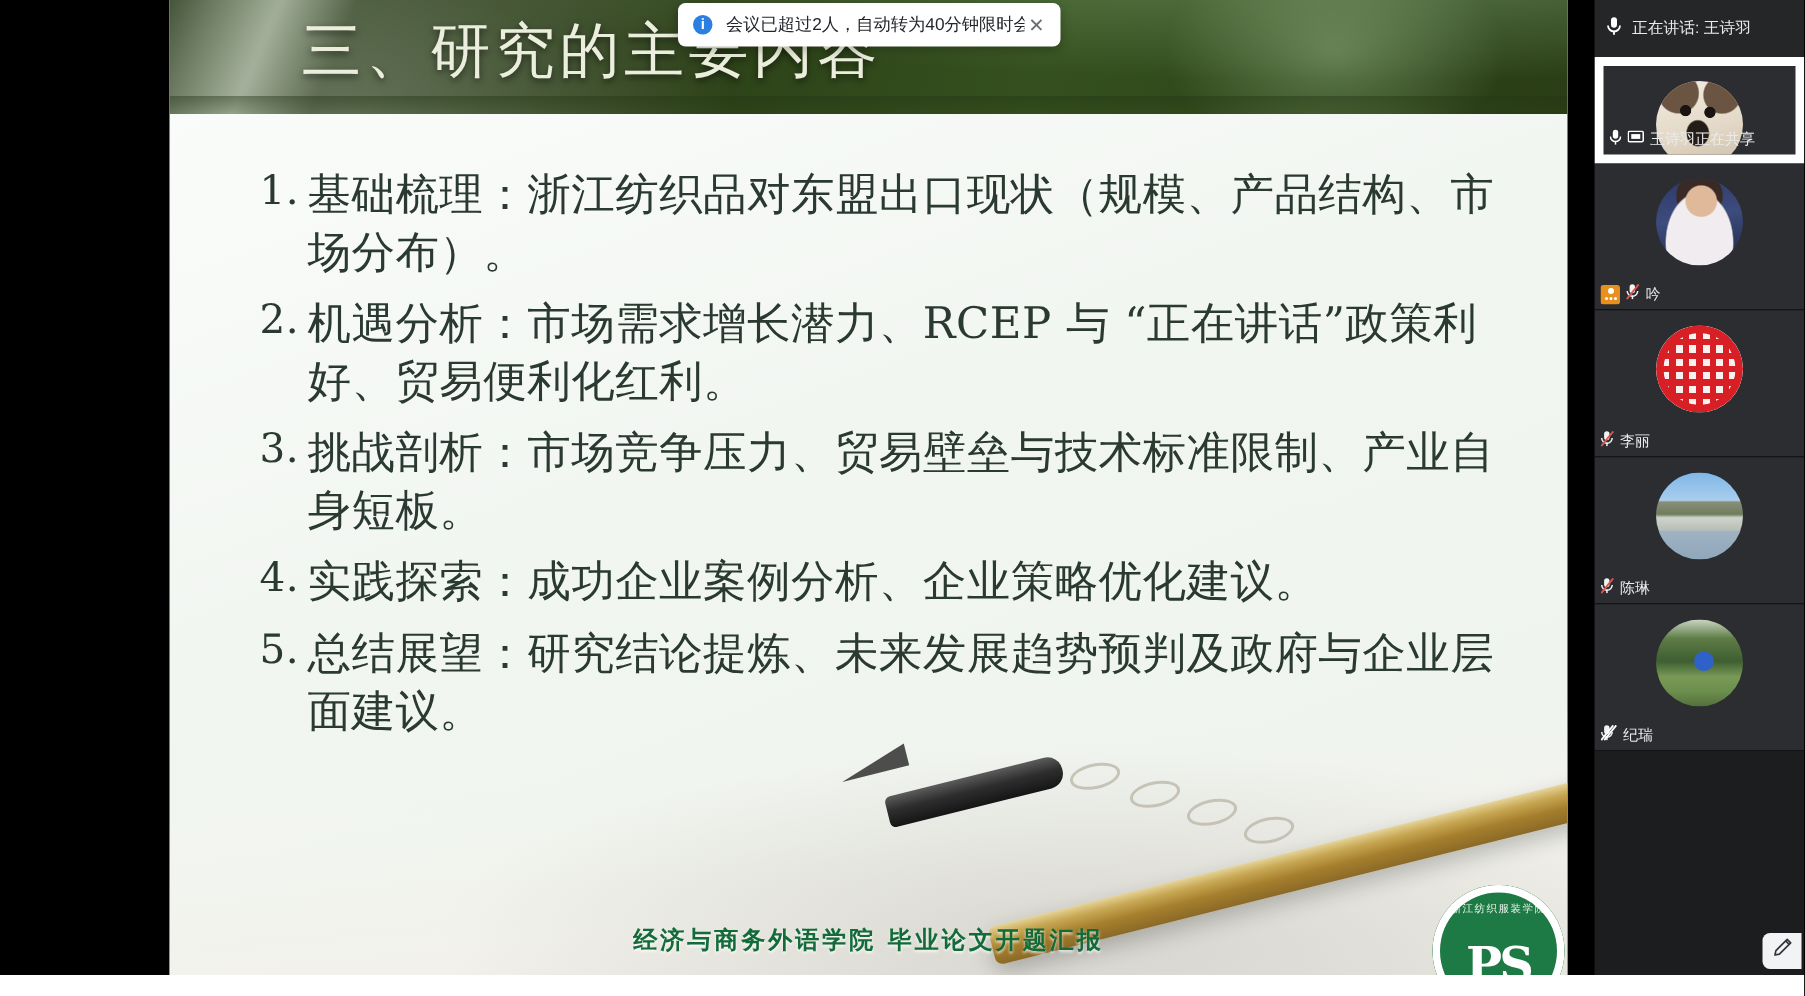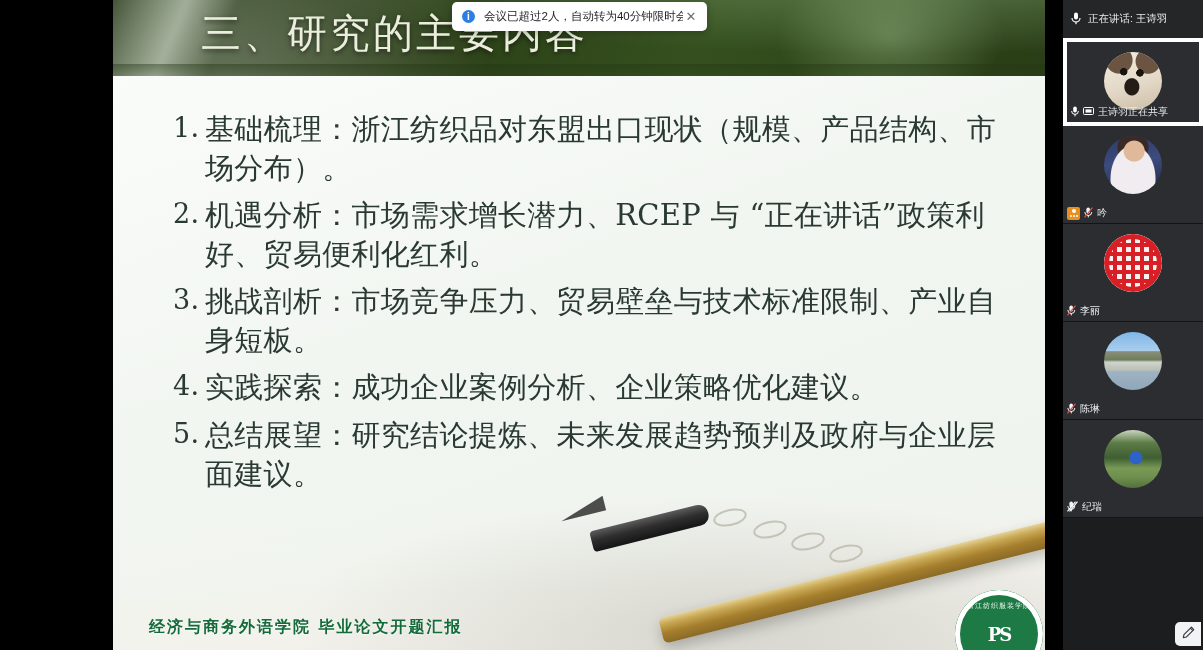--- a/index.html
+++ b/index.html
@@ -158,28 +158,27 @@
     position: absolute;
     left: 120px; bottom: 0;
     width: 820px; height: 170px;
     background: radial-gradient(ellipse at 60% 85%, rgba(120,120,110,0.22) 0%, rgba(255,255,255,0) 62%);
   }
 
   .slide-footer {
     position: absolute;
     left: 0; bottom: 12px;
     width: 932px;
-    text-align: left;
+    text-align: center;
     font-family: "DejaVu Serif", "Liberation Serif", serif;
     font-weight: bold;
     font-size: 16px;
     letter-spacing: 2px;
     color: #136b3a;
     text-shadow: 0 1px 2px rgba(255,255,255,0.8);
-    padding-left: 36px;
   }
   .slide-logo {
     position: absolute;
     right: 0px; bottom: 0px;
     width: 96px; height: 62px;
     overflow: hidden;
   }
   .logo-circle {
     position: absolute;
     left: 6px; top: 2px;
@@ -188,21 +187,21 @@
     background: #1d7a44;
     box-shadow: inset 0 0 0 5px #ffffff, inset 0 0 0 9px #1d7a44;
   }
   .logo-inner {
     position: absolute;
     left: 50%; top: 34px;
     transform: translateX(-50%);
     color: #ffffff;
     font-family: "DejaVu Serif", "Liberation Serif", serif;
     font-weight: bold;
-    font-size: 18px;
+    font-size: 32px;
     letter-spacing: -2px;
   }
   .logo-arc {
     position: absolute;
     left: 50%; top: 11px;
     transform: translateX(-50%);
     color: #ffffff;
     font-size: 7px;
     letter-spacing: 1px;
     white-space: nowrap;
@@ -279,23 +278,23 @@
     display: inline-block;
   }
   .tile {
     position: relative;
     height: 97px;
     background: #2b2d30;
     border-bottom: 1px solid #131415;
     overflow: hidden;
   }
   .tile.active {
-    border: 4px solid #ffffff;
+    border: 6px solid #ffffff;
     box-sizing: border-box;
-    height: 88px;
+    height: 71px;
   }
   .tile .avatar {
     position: absolute;
     left: 50%; top: 10px;
     transform: translateX(-50%);
     width: 58px; height: 58px;
     border-radius: 50%;
     overflow: hidden;
     background: #3a3d41;
   }

